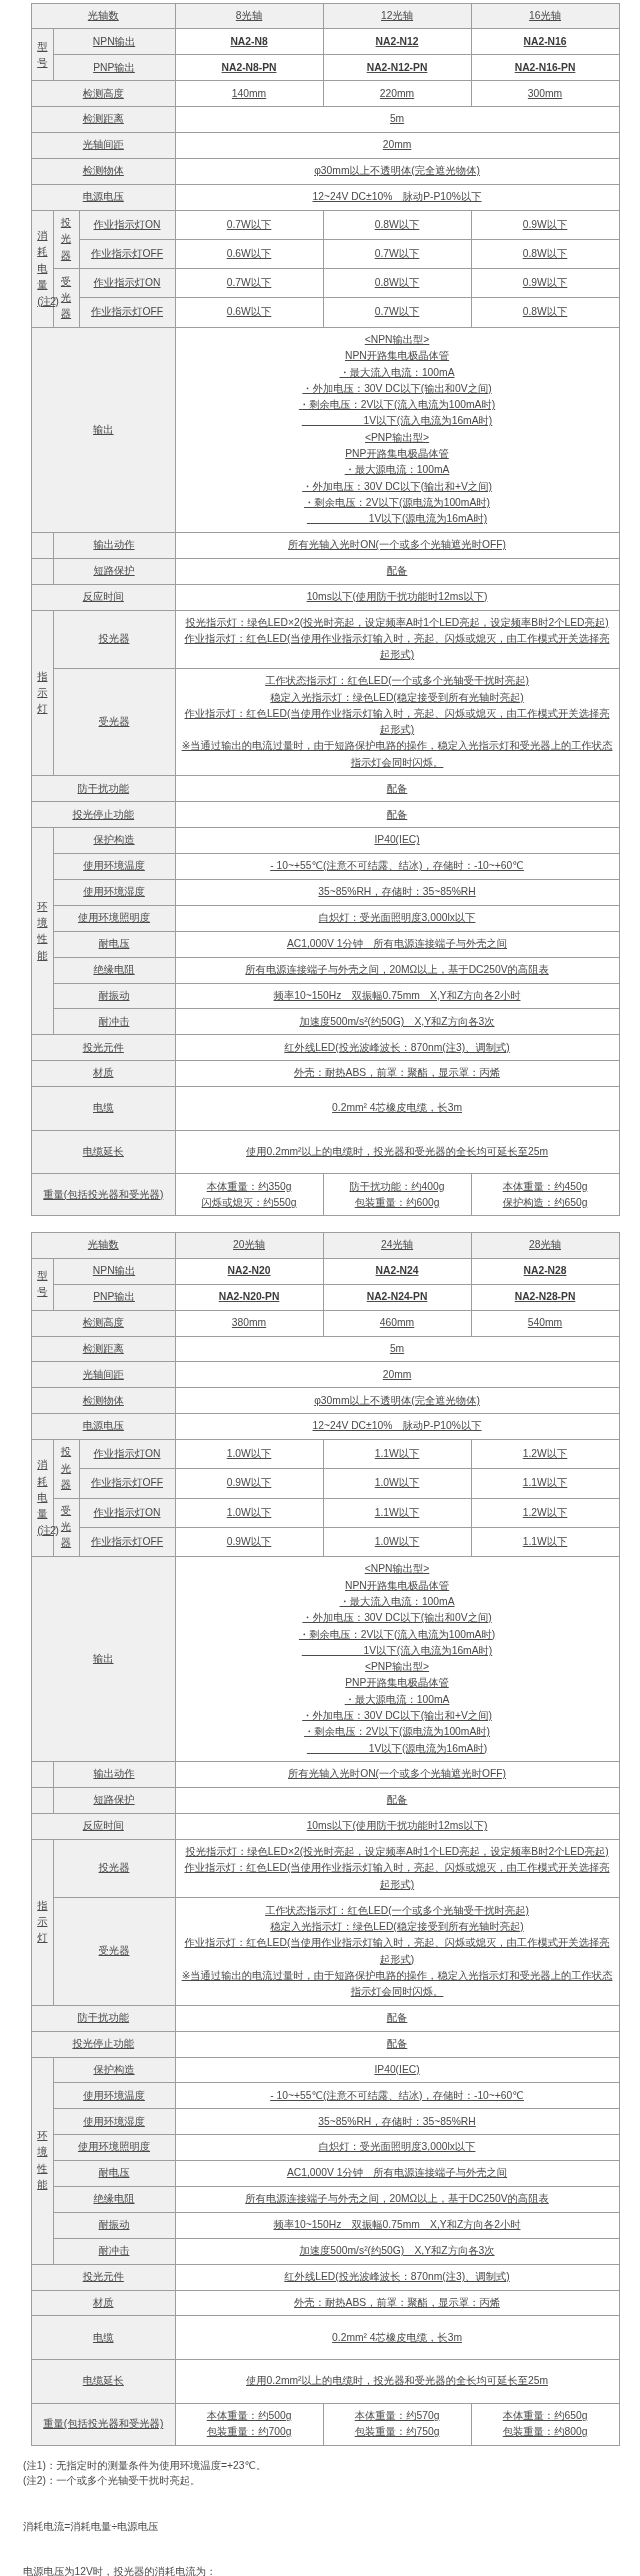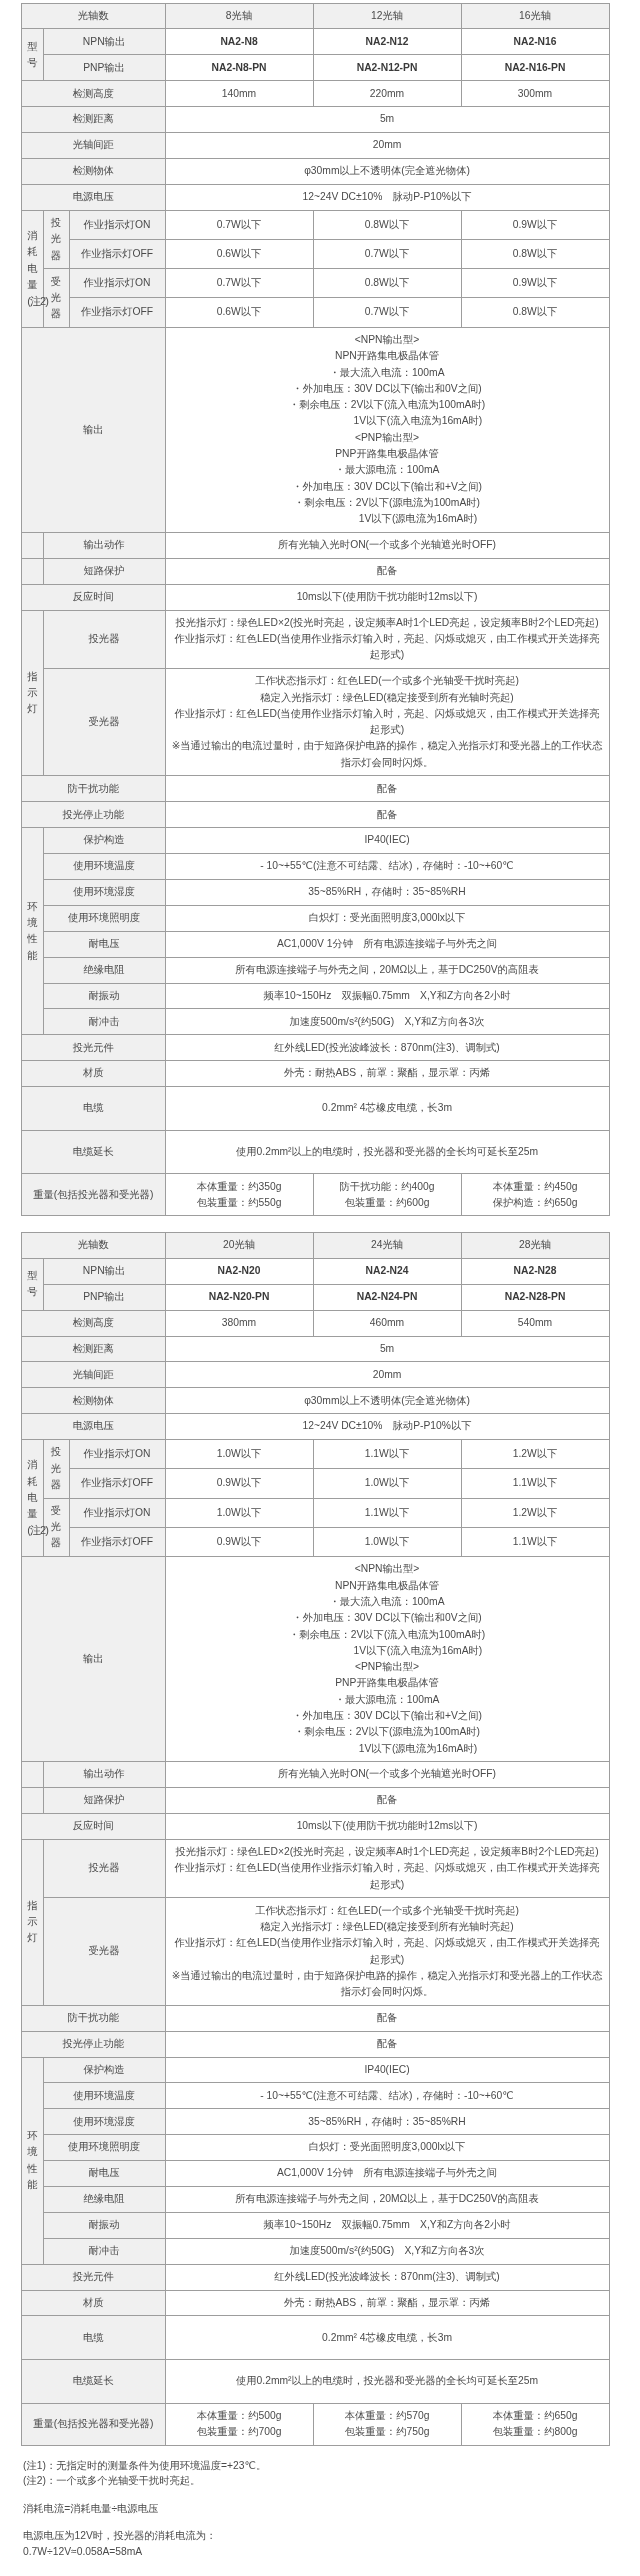--- a/index.html
+++ b/index.html
@@ -1,32 +1,32 @@
 <!DOCTYPE html>
 <html style="font-size:13.8px"><head>
 <meta charset="utf-8">
 <style>
   html,body{margin:0;padding:0;background:#ffffff;}
   body{font-family:"Liberation Sans","DejaVu Sans",sans-serif;font-size:10.3px;color:#4a4a4a;}
   .wrap{width:640px;padding-top:2.6px;padding-bottom:38px;}
-  table.spec{border-collapse:collapse;table-layout:fixed;margin-left:21px;width:588px;}
+  table.spec{border-collapse:collapse;table-layout:fixed;margin-left:31px;width:588px;text-decoration:underline;}
   table.spec + table.spec{margin-top:15.5px;}
   table.spec td{border:0.9px solid #9d9d9d;padding:4.3px 5.2px;line-height:16.3px;text-align:center;vertical-align:middle;word-wrap:break-word;}
   td.lb{background:#f0f0f0;text-align:left;padding-left:6.9px;}
   td.lbv{background:#f0f0f0;text-align:center;white-space:pre-line;padding:4.3px 0.9px;}
   td.hd{background:#f0f0f0;}
   td.l{text-align:left;white-space:pre-wrap;}
   td.top{vertical-align:top;}
   td.b{font-weight:bold;color:#3a3a3a;}
   td.tall{height:34px;}
   .lbv span{display:block;}
   .sm{font-size:11px;white-space:nowrap;letter-spacing:-0.9px;}
   .notes{margin:12px 0 0 23px;}
   .nt{line-height:15.5px;}
-  .sp{margin:12px 0;}
+  .sp{margin:30px 0;}
 </style>
 </head>
 <body>
 
 <div class="wrap">
 
   <table class="spec">
     <colgroup>
         <col style="width:21.5px">
         <col style="width:26px">
@@ -212,21 +212,21 @@
       <td colspan="3" class="lb tall">电缆</td>
       <td colspan="3">0.2mm² 4芯橡皮电缆，长3m</td>
     </tr>
     <tr>
       <td colspan="3" class="lb tall">电缆延长</td>
       <td colspan="3">使用0.2mm²以上的电缆时，投光器和受光器的全长均可延长至25m</td>
     </tr>
     <tr>
       <td colspan="3" class="lb">重量(包括投光器和受光器)</td>
       <td class="l">本体重量：约350g
-包装重量：约550g</td>
+闪烁或熄灭：约550g</td>
       <td class="l">防干扰功能：约400g
 包装重量：约600g</td>
       <td class="l">本体重量：约450g
 保护构造：约650g</td>
     </tr>
     </tbody>
   </table>
 
   <table class="spec">
     <colgroup>

